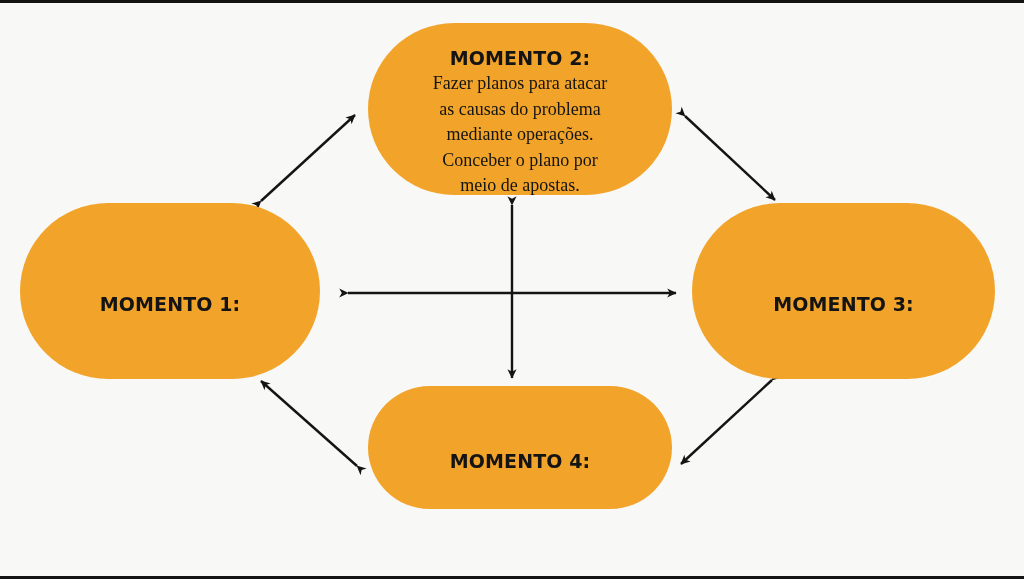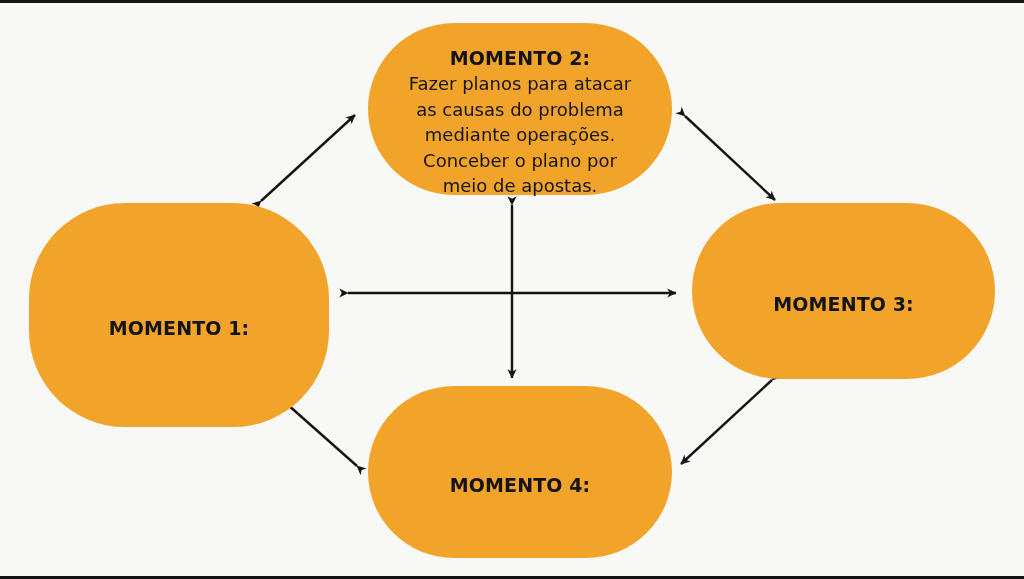--- a/index.html
+++ b/index.html
@@ -46,25 +46,25 @@
     line-height: 25px;
     letter-spacing: 0.1px;
     white-space: nowrap;
     margin-top: 27px;
   }
   .node-body {
     font-size: 18px;
     line-height: 25.5px;
     white-space: pre-line;
   }
-  #node-1 { left: 29px;  top: 200px; width: 300px; height: 224px; }
+  #node-1 { left: 20px;  top: 200px; width: 300px; height: 176px; }
   #node-2 { left: 368px; top: 20px;  width: 304px; height: 172px; }
   #node-3 { left: 692px; top: 200px; width: 303px; height: 176px; text-align: center; }
-  #node-4 { left: 368px; top: 383px; width: 304px; height: 172px; }
-  #node-4 .node-body, #node-2 .node-body { line-height: 25.5px; }
+  #node-4 { left: 368px; top: 383px; width: 304px; height: 123px; }
+  #node-4 .node-body, #node-2 .node-body { line-height: 25.5px; font-family: Liberation Serif, serif; }
 </style>
 </head>
 <body>
 
 <div id="canvas">
 
   <svg id="arrow-layer" viewBox="0 0 1024 579">
     <defs>
       <marker id="ah" markerWidth="11" markerHeight="11" refX="9.4" refY="5.5" orient="auto" markerUnits="userSpaceOnUse">
         <path d="M0.6,0.9 L10,5.5 L0.6,10.1 L3.2,5.5 Z" fill="#141414"></path>

